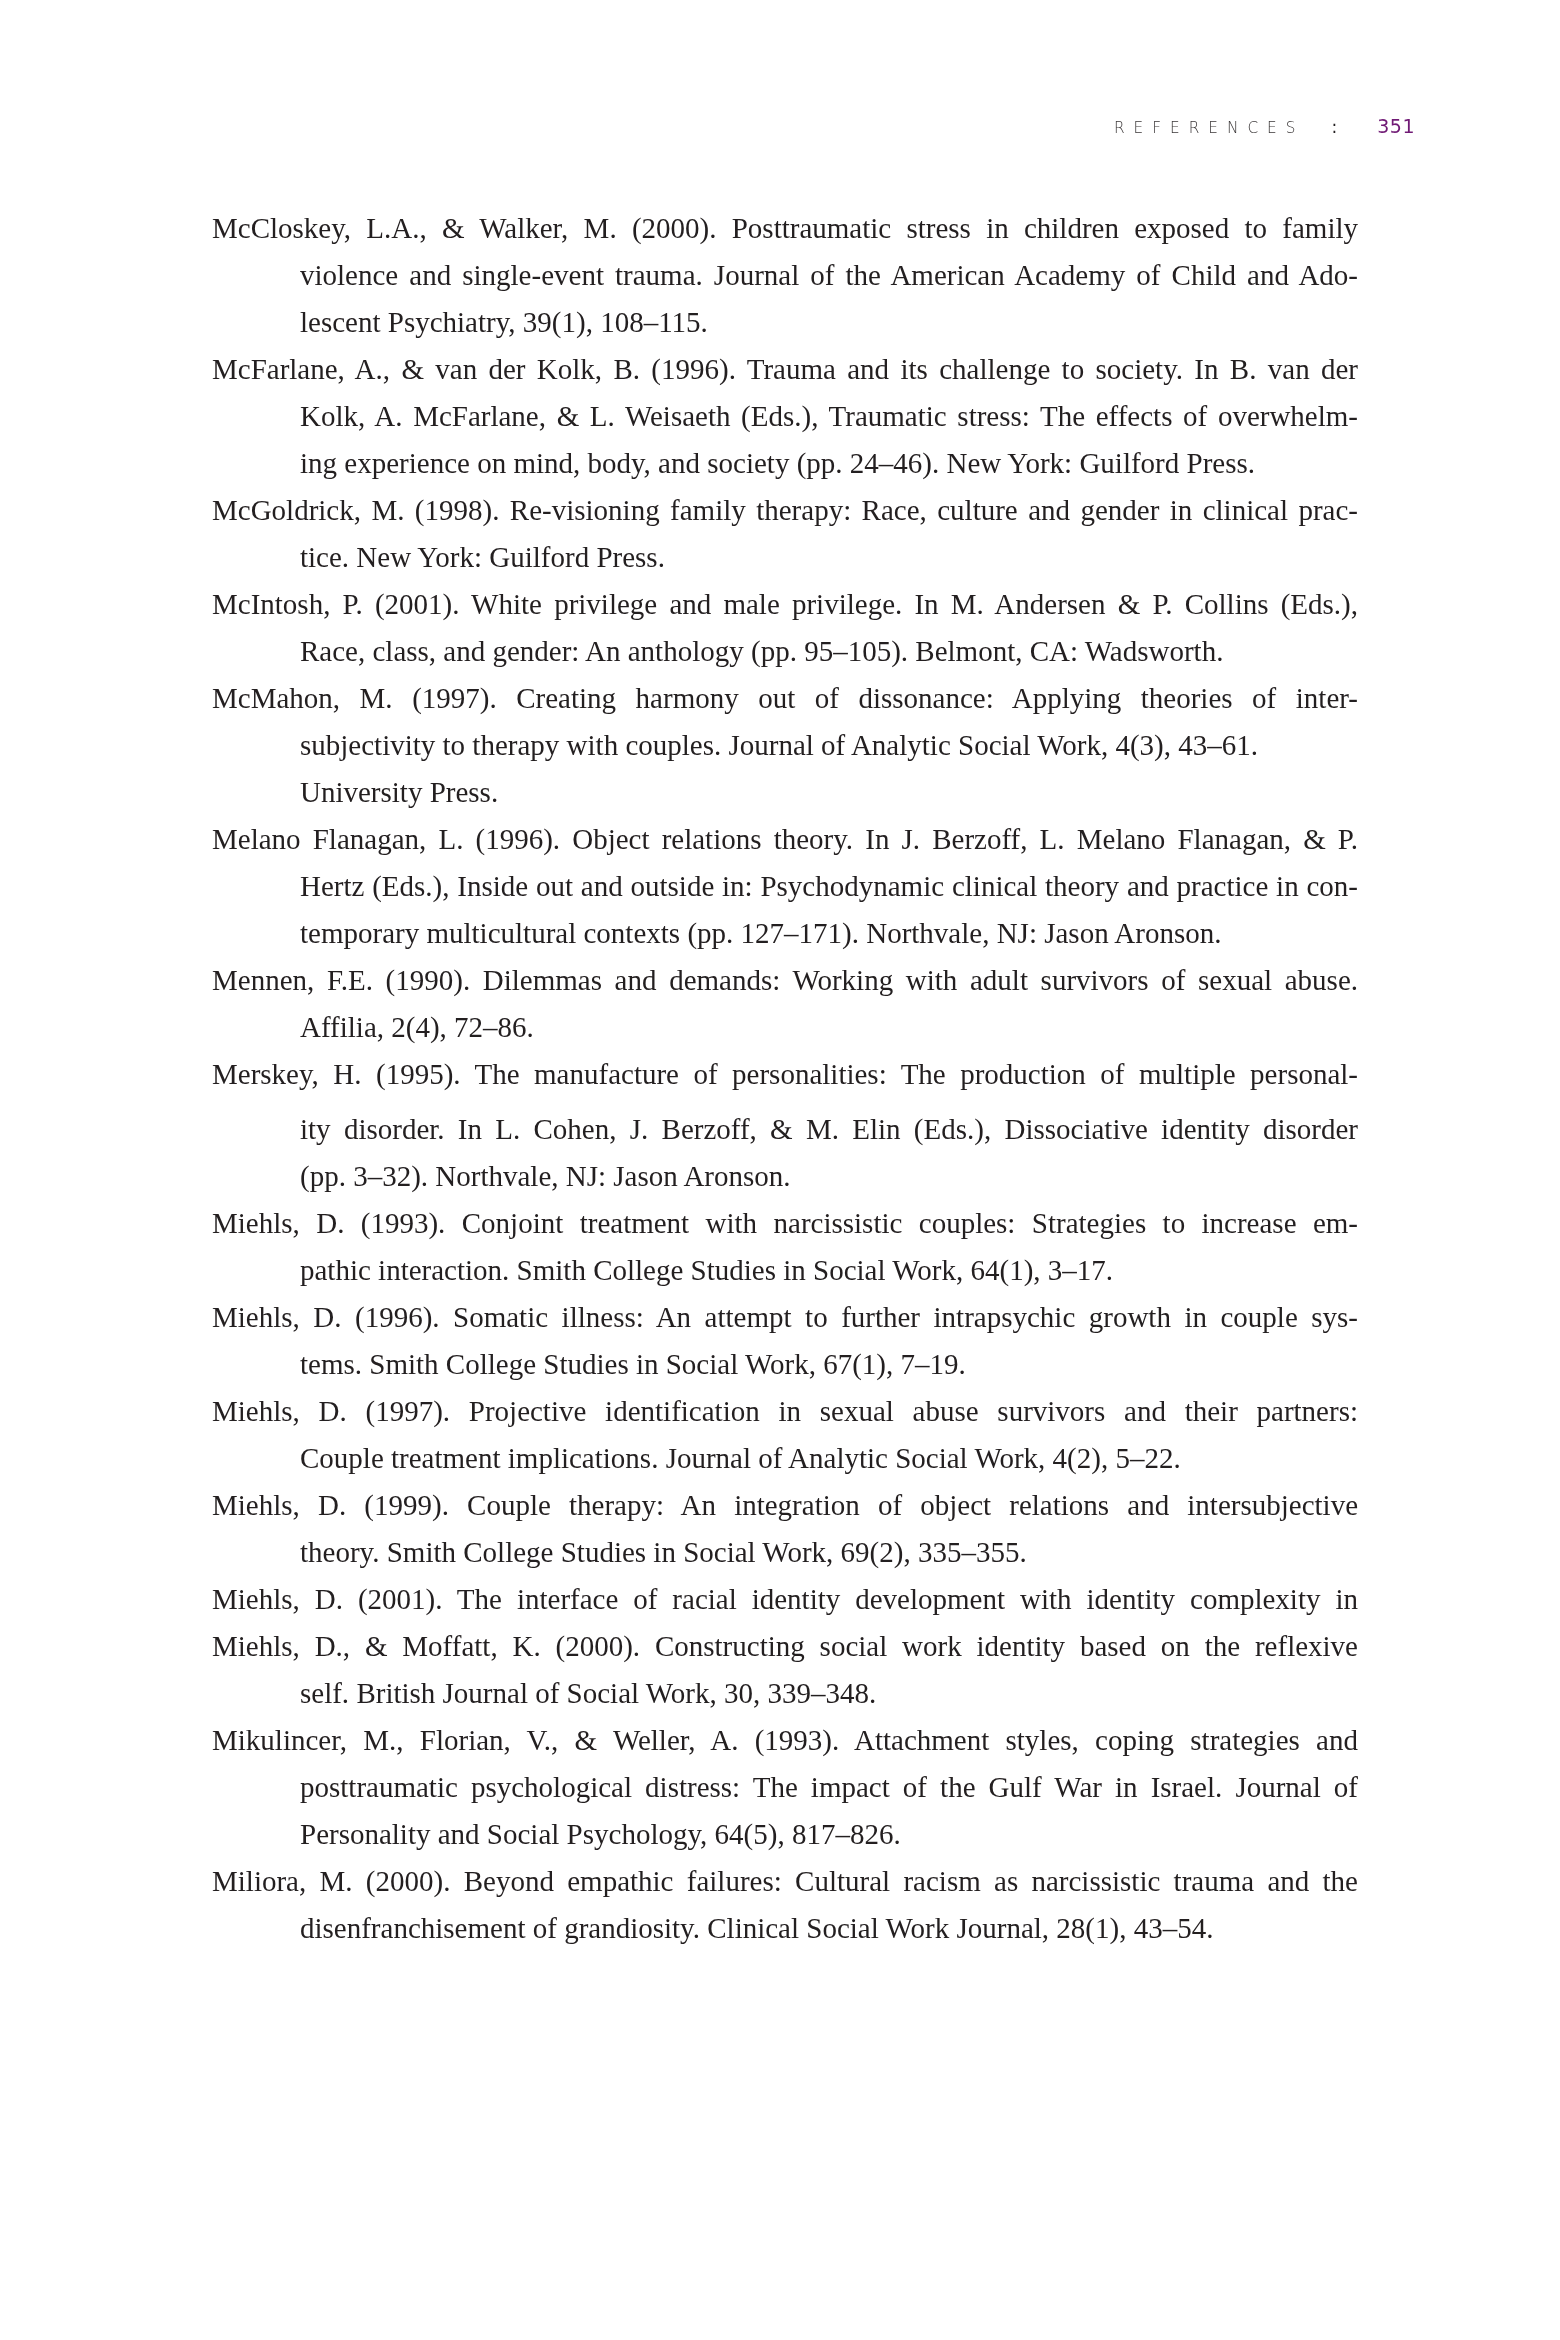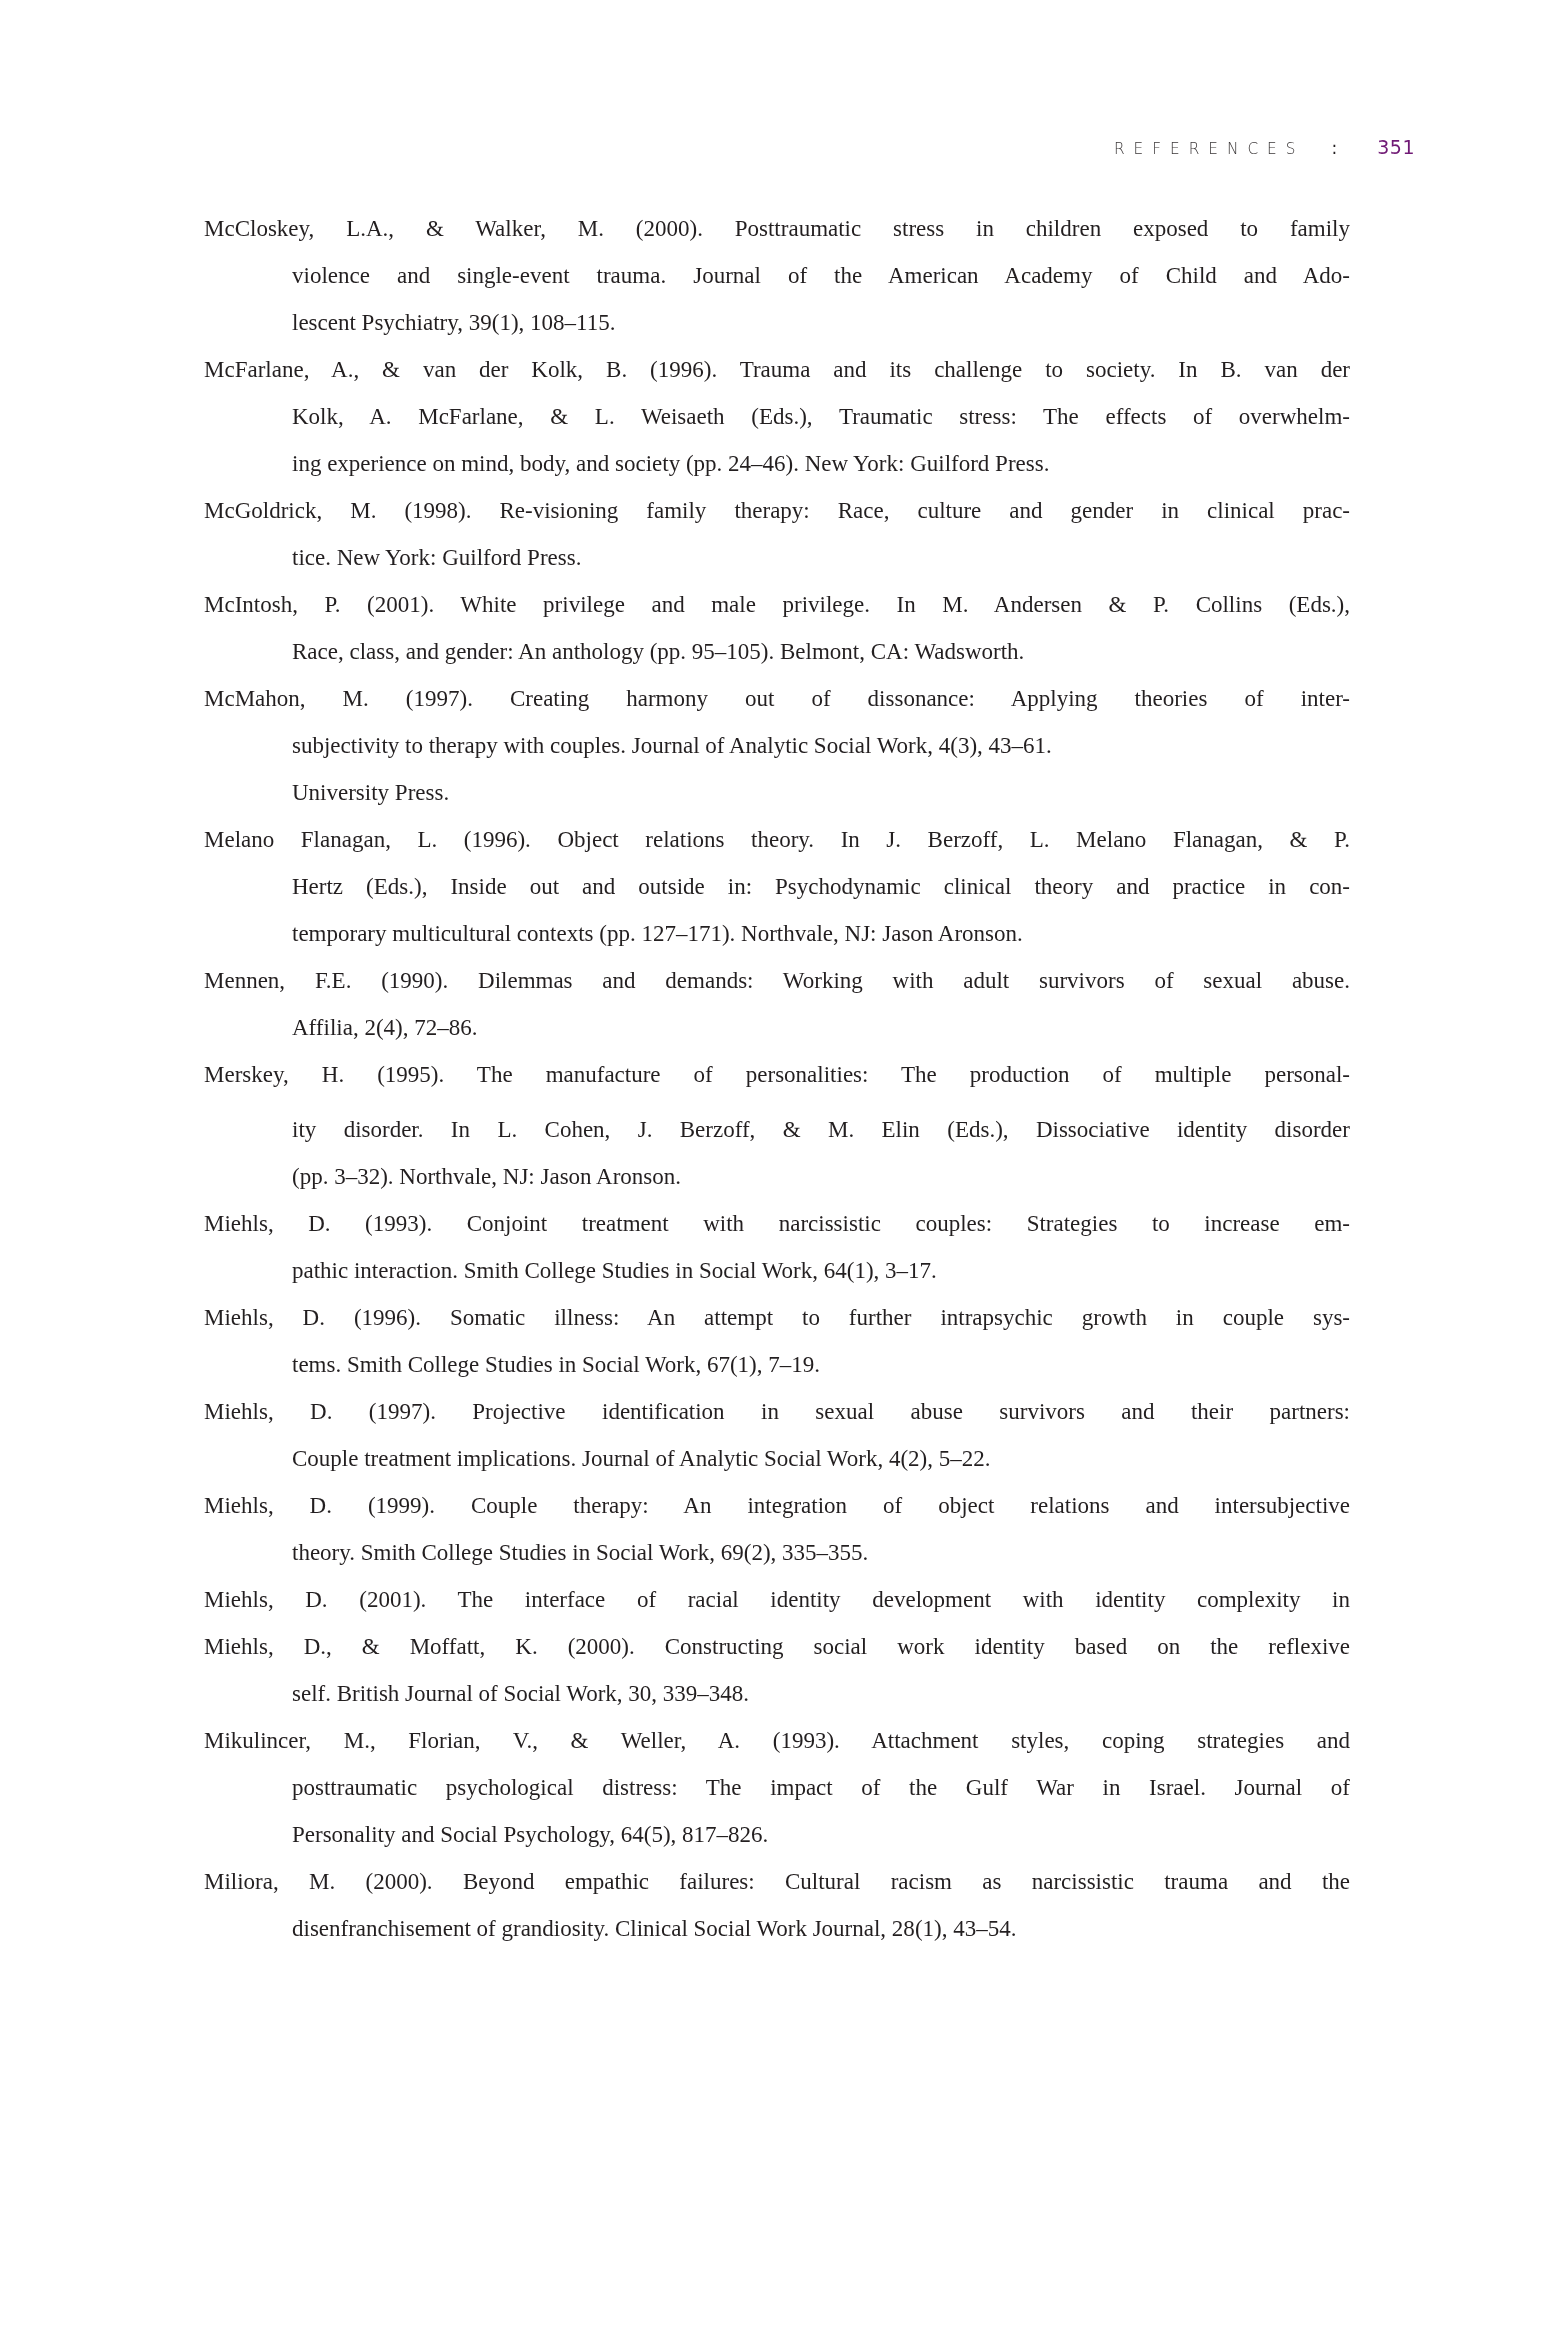--- a/index.html
+++ b/index.html
@@ -1,21 +1,21 @@
 <!DOCTYPE html>
 <html><head>
 <meta charset="utf-8">
 <style>
   html, body { margin: 0; padding: 0; background: #ffffff; }
   body { width: 1561px; height: 2341px; position: relative; overflow: hidden; color: #231f20; }
-  .running-head { position: absolute; top: 136px; right: 146px; height: 29px; display: flex; align-items: baseline; font-family: "DejaVu Sans", sans-serif; }
+  .running-head { position: absolute; top: 115px; right: 146px; height: 29px; display: flex; align-items: baseline; font-family: "DejaVu Sans", sans-serif; }
   .rh-title { font-size: 15.3px; letter-spacing: 9px; color: #3a3637; font-weight: 300; }
   .rh-sep { font-size: 17px; margin-left: 27px; margin-right: 40px; color: #231f20; }
   .rh-page { font-size: 19px; color: #701a75; letter-spacing: 0.5px; }
-  .refs { position: absolute; left: 204px; top: 205px; width: 1146px; font-family: "Liberation Serif", serif; font-size: 23px; line-height: 47px; }
+  .refs { position: absolute; left: 212px; top: 205px; width: 1146px; font-family: "Liberation Serif", serif; font-size: 29px; line-height: 47px; }
   .entry { margin: 0; padding: 0; }
   .line { white-space: nowrap; text-align: justify; text-align-last: justify; }
   .line.first { padding-left: 0; }
   .line.cont { padding-left: 88px; }
   .line.last { text-align-last: left; }
   .it { }
 </style>
 </head>
 <body>
 

